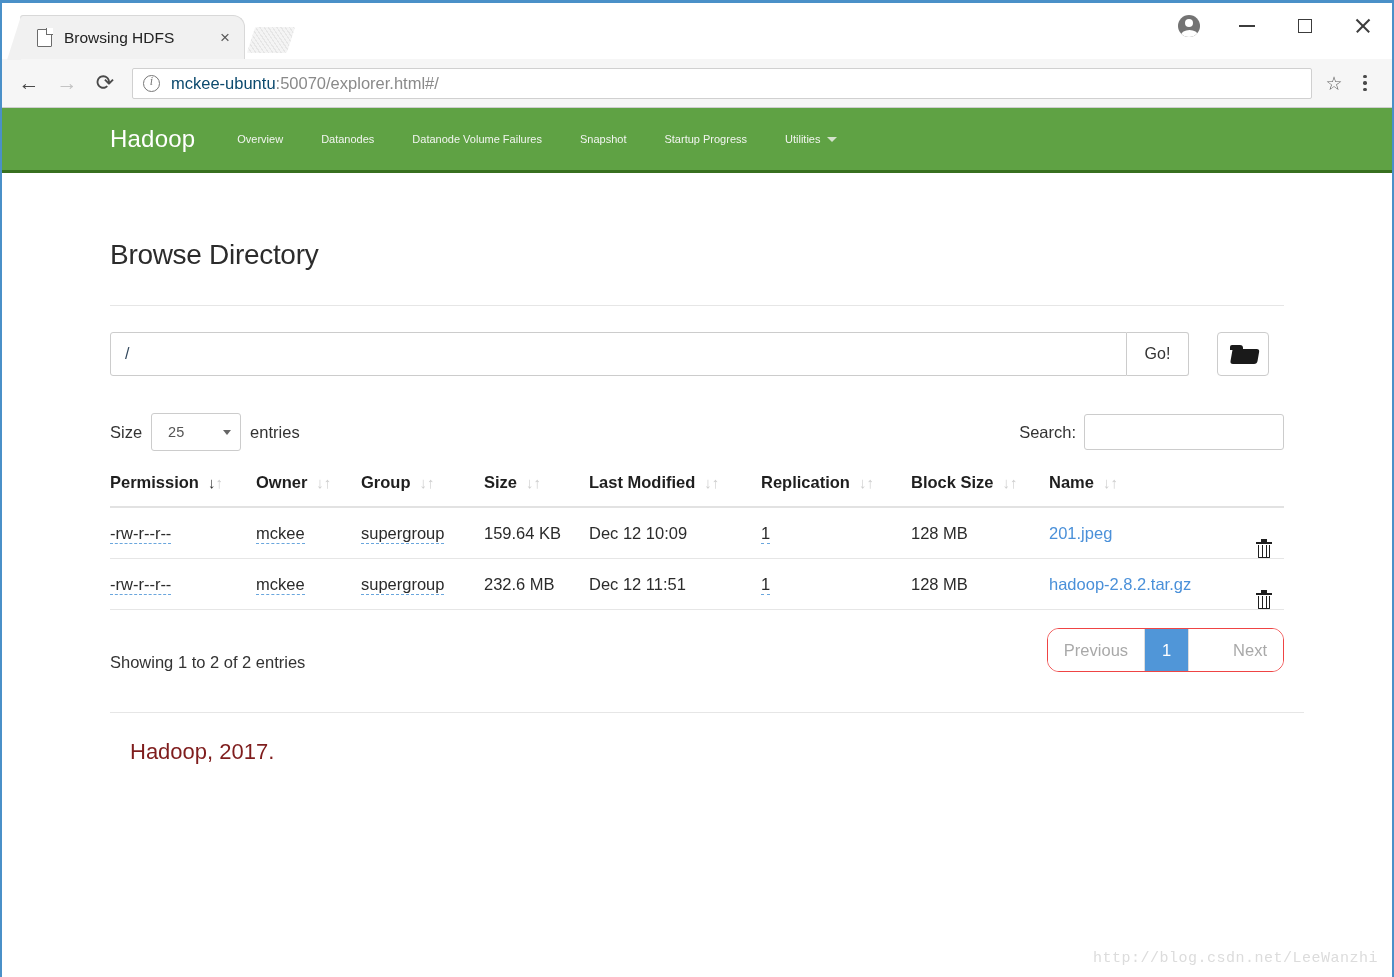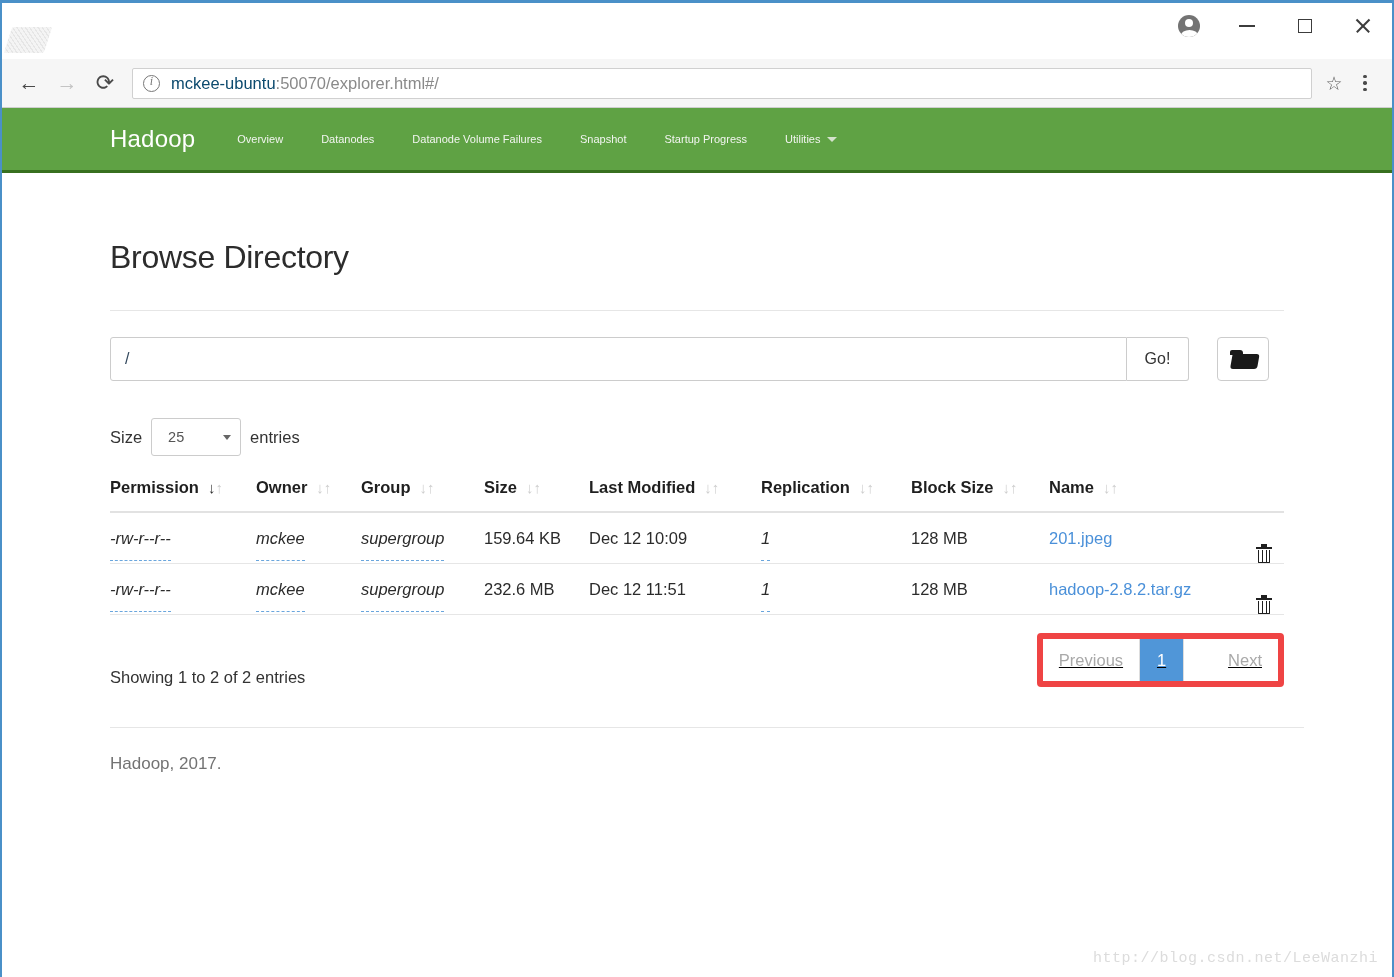--- a/index.html
+++ b/index.html
@@ -235,21 +235,21 @@
     width: 0; height: 0;
     border-left: 5px solid transparent;
     border-right: 5px solid transparent;
     border-top: 5px solid #d5e2cd;
   }
 
   .container {
     padding: 0 108px;
   }
   .page-title {
-    font-size: 32px;
+    font-size: 28px;
     font-weight: normal;
     color: #2c2c2c;
     margin: 66px 0 0 0;
     letter-spacing: -0.3px;
   }
   .title-rule {
     border: none;
     border-top: 1px solid #e6e6e6;
     margin: 34px 0 0 0;
   }
@@ -403,22 +403,21 @@
     color: #2b2b2b;
     padding: 16px 0 15px 0;
     border-bottom: 1px solid #e6e6e6;
     white-space: nowrap;
     vertical-align: middle;
   }
   table.fs-table tr:last-child td { border-bottom: 1px solid #e6e6e6; }
   .editable {
     border-bottom: 1px dashed #6aa6dd;
     cursor: pointer;
-    padding-bottom: 13px;
-    font-style: italic;
+    padding-bottom: 1px;
   }
   .filelink {
     color: #4a90d9;
     text-decoration: none;
     cursor: pointer;
   }
   .trash-btn {
     background: none; border: none; padding: 0;
     cursor: pointer;
     display: inline-block;
@@ -454,24 +453,23 @@
 
   .table-footer {
     display: flex;
     justify-content: space-between;
     align-items: flex-end;
     margin-top: 18px;
   }
   .dt-info { font-size: 16.5px; color: #333; }
   .pagination {
     display: flex;
-    border: 6px solid #ef4444;
-    border-radius: 4px;
+    border: 1px solid #ef4444;
+    border-radius: 12px;
     overflow: hidden;
-    text-decoration: underline;
   }
   .page-btn {
     min-width: 56px;
     height: 42px;
     display: flex; align-items: center; justify-content: center;
     font-size: 16.5px;
     color: #a9a9a9;
     background: #ffffff;
     border-right: 1px solid #dddddd;
     padding: 0 16px;
@@ -485,41 +483,47 @@
     padding: 0;
   }
 
   .footer-rule {
     border: none;
     border-top: 1px solid #e6e6e6;
     margin: 40px 0 0 0;
     width: 1194px;
   }
   .footer-text {
-    font-size: 17px;
-    color: #737373;
+    font-size: 22px;
+    color: #7f1d1d;
     margin-top: 26px;
+    margin-left: 20px;
   }
 
   .watermark {
     position: absolute;
     right: 14px;
     bottom: 8px;
     font-family: "Liberation Mono", monospace;
     font-size: 15px;
     color: #dcdcdc;
     letter-spacing: 0.5px;
   }
 </style>
 </head>
 <body>
 
 <div class="browser-window">
 
   <div class="tabstrip">
+    <div class="tab">
+      <span class="tab-favicon"></span>
+      <span class="tab-title">Browsing HDFS</span>
+      <span class="tab-close">×</span>
+    </div>
     <div class="newtab"></div>
 
     <div class="wincontrols">
       <div class="wc">
         <span class="avatar-icon"></span>
       </div>
       <div class="wc">
         <span class="min-glyph"></span>
       </div>
       <div class="wc">
@@ -588,20 +592,24 @@
       </div>
 
       <div class="table-controls">
         <div class="dt-length">
           <span>Size</span>
           <div class="select-box">
             <span>25</span>
             <span class="select-caret"></span>
           </div>
           <span>entries</span>
+        </div>
+        <div class="dt-filter">
+          <span>Search:</span>
+          <input class="search-input" type="text" value="" style="">
         </div>
       </div>
 
       <table class="fs-table">
         <thead>
           <tr>
             <th style="width:146px">
               <div class="th-inner">
                 <span>Permission</span>
                 <span class="sort-icon active">

